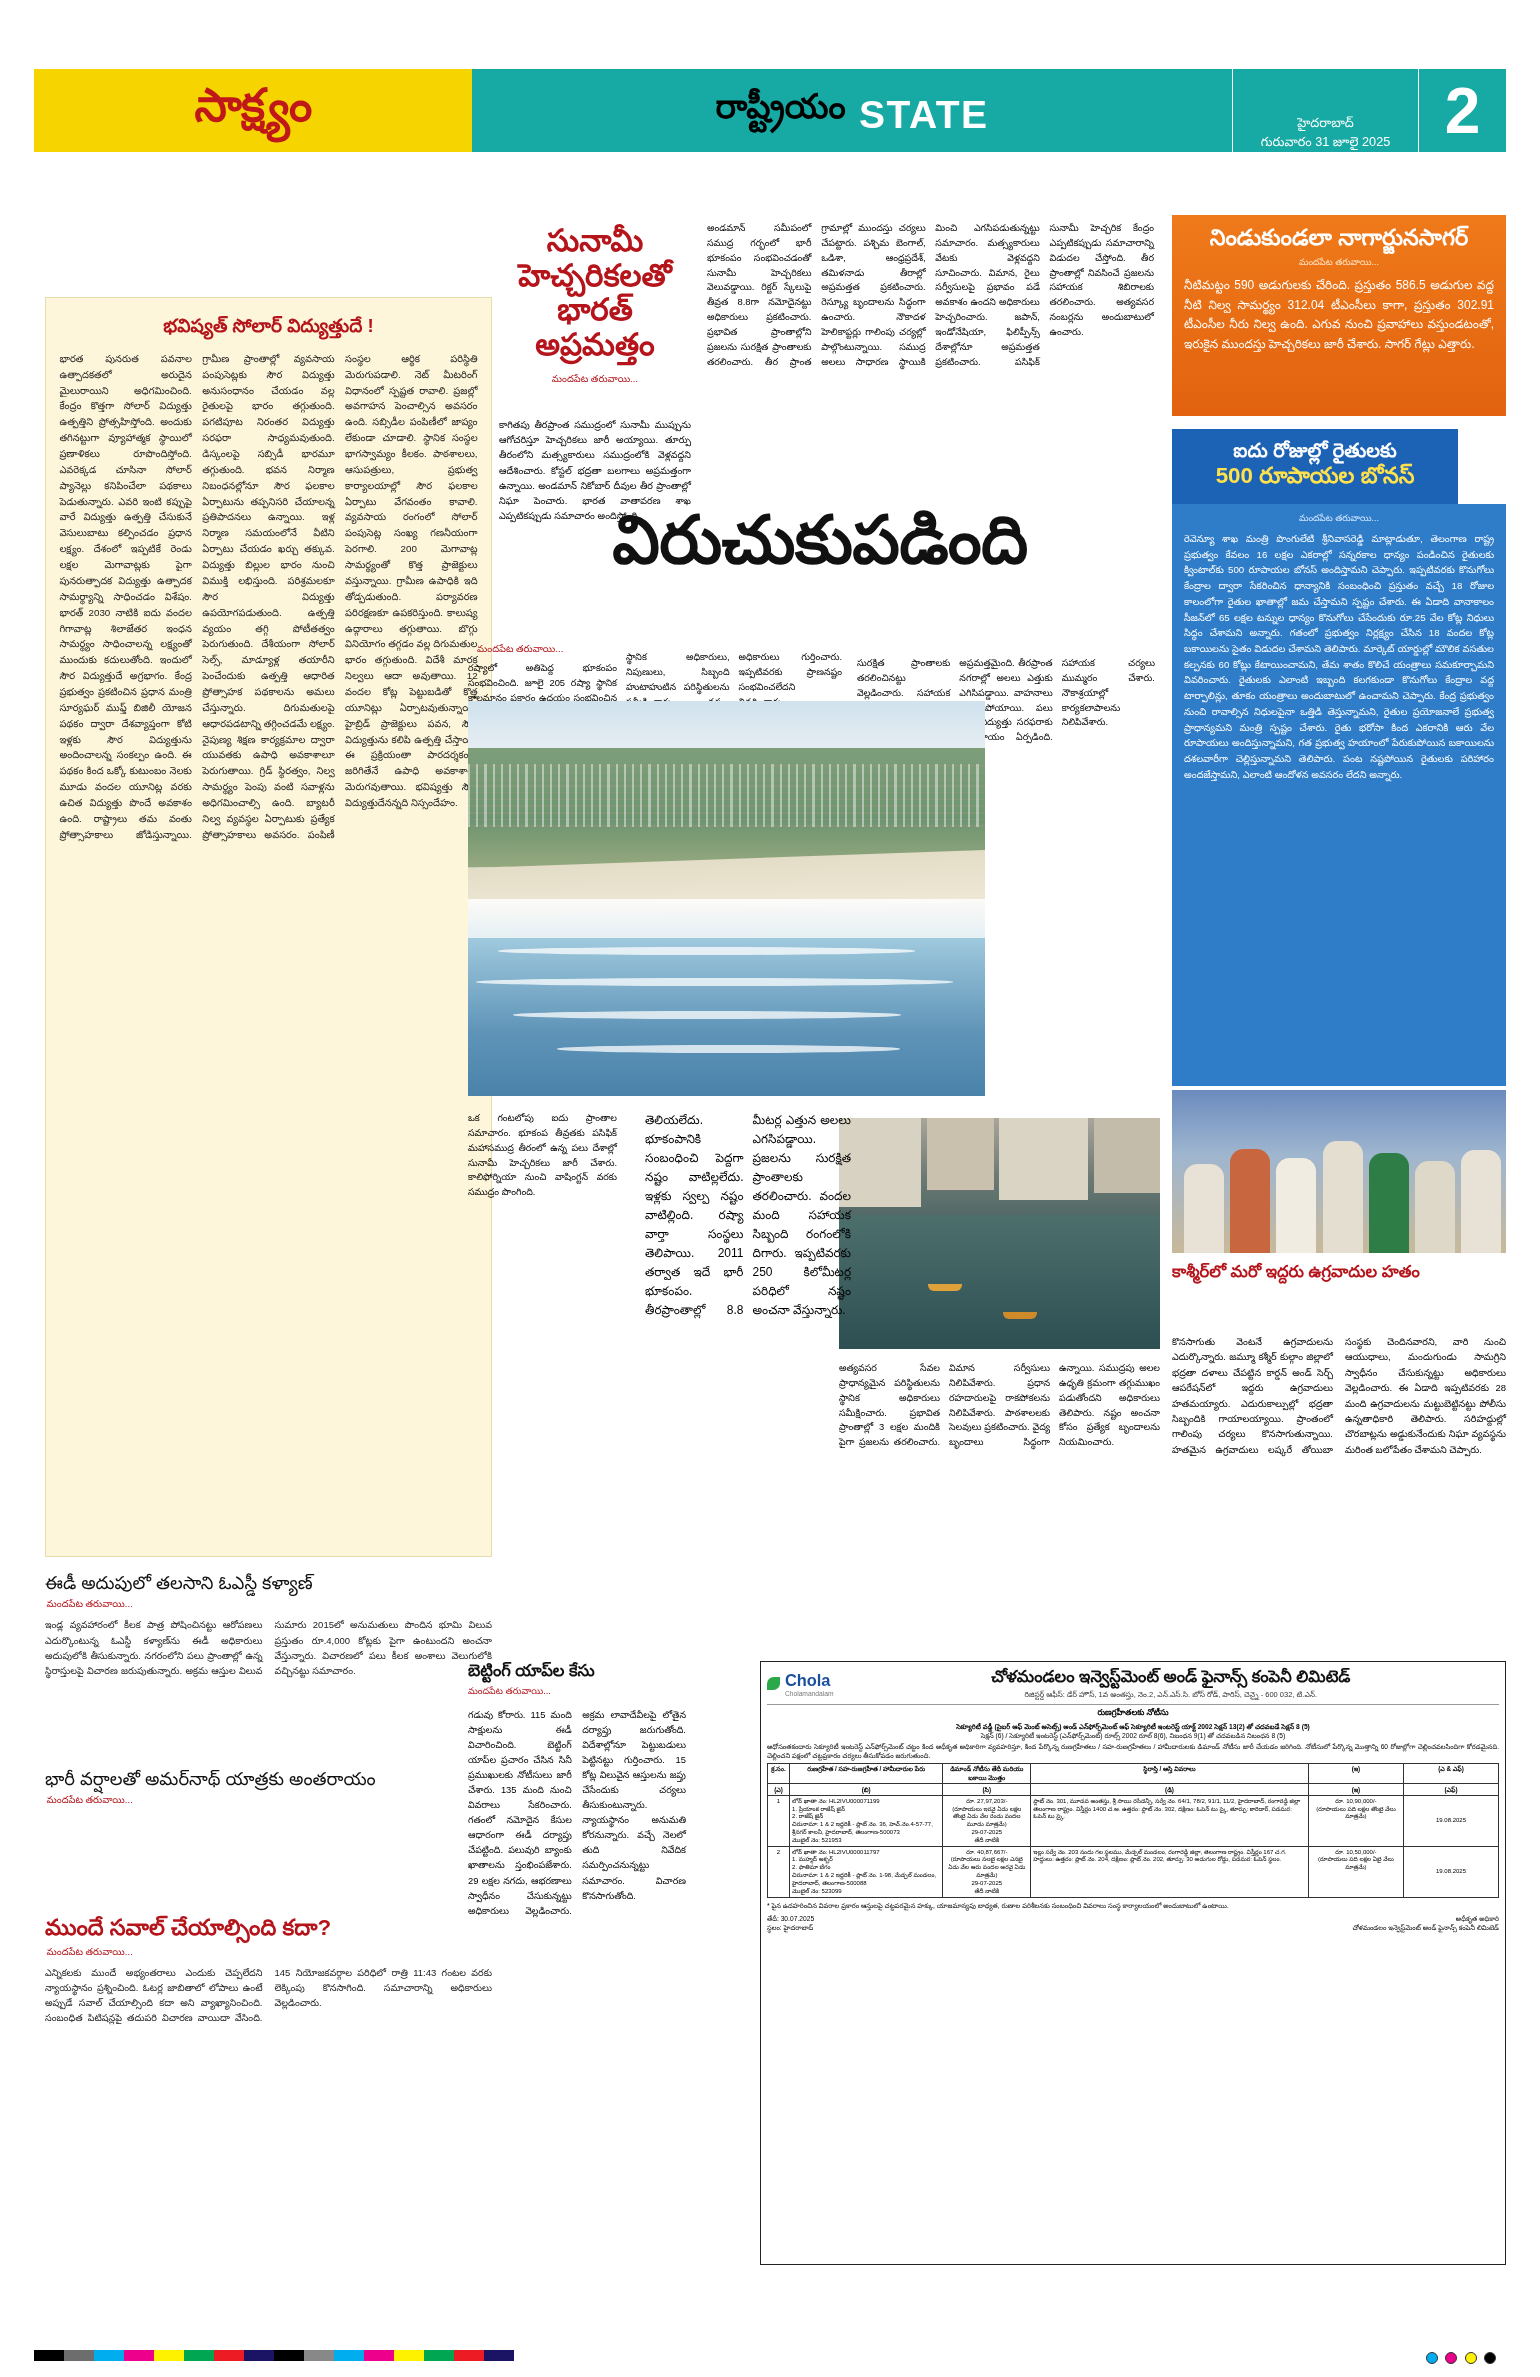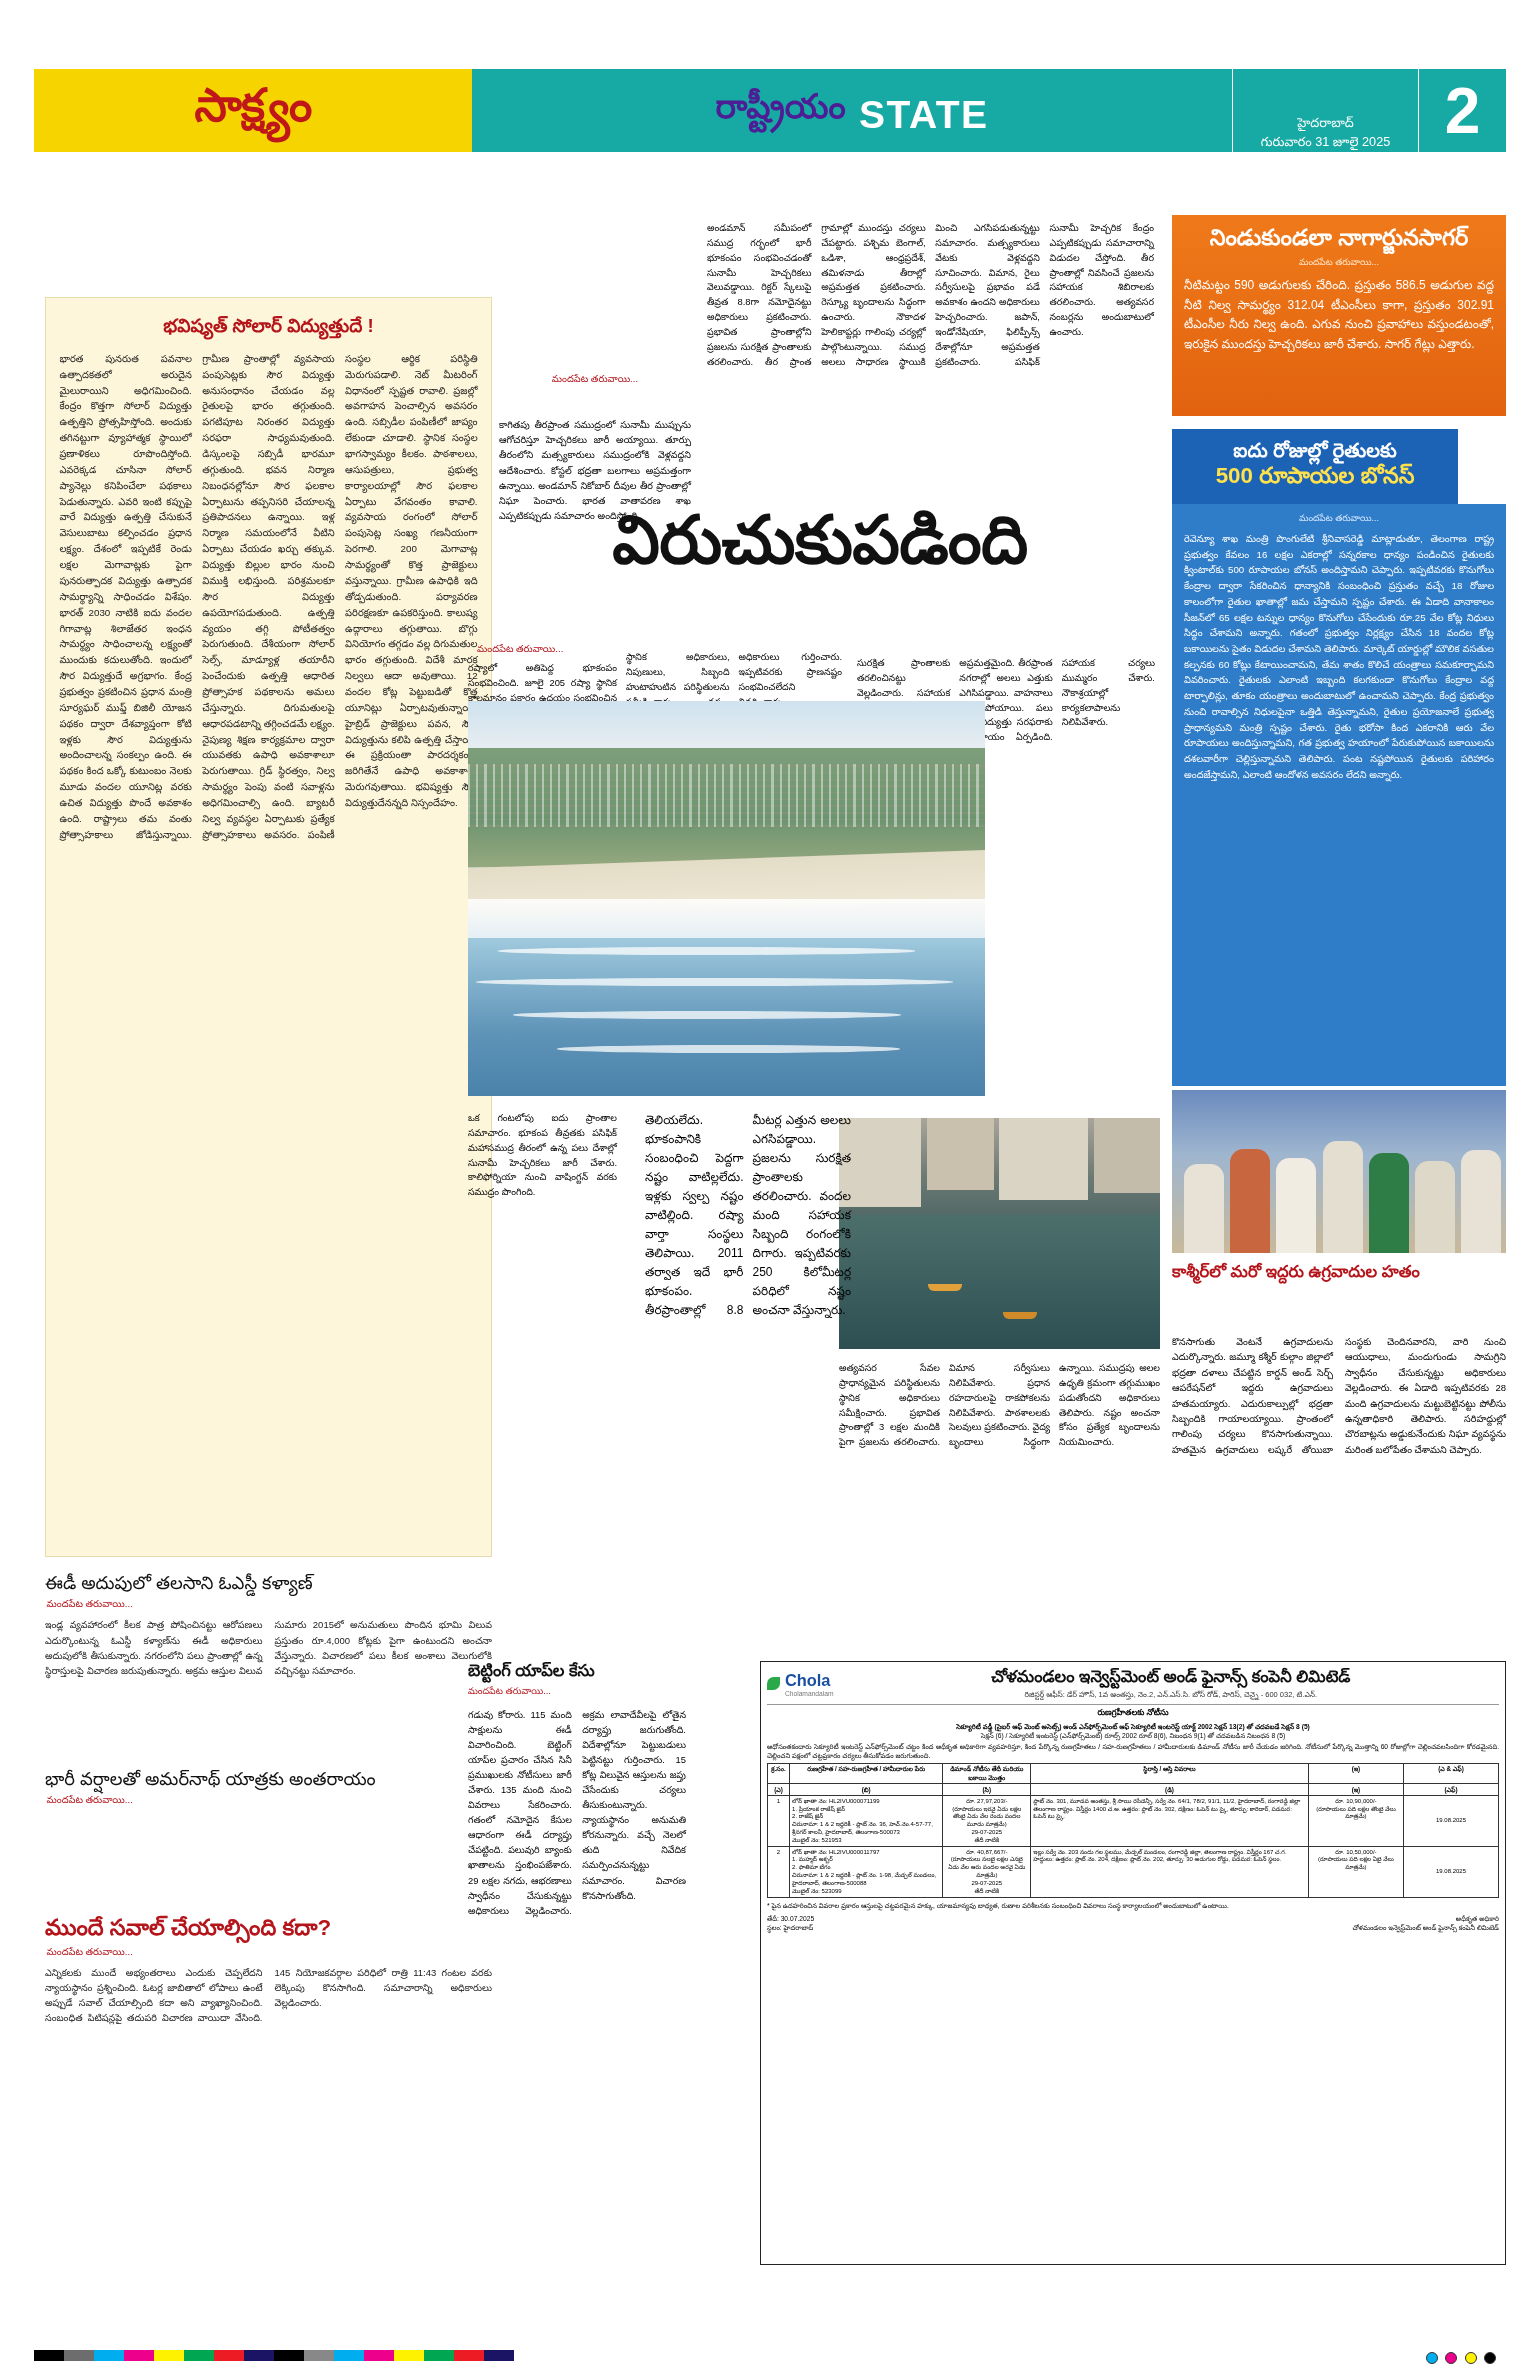--- a/index.html
+++ b/index.html
@@ -24,21 +24,21 @@
   .mast-logo {
     width:438px; background:#f5d400; display:flex; align-items:center; justify-content:center;
   }
   .mast-logo span {
     font-family:"Liberation Sans", sans-serif;
     font-weight:bold; font-size:46px; color:#c01718; letter-spacing:-0.7px;
   }
   .mast-center {
     flex:1; background:#17a9a3; display:flex; align-items:center; justify-content:center; gap:13.4px;
   }
-  .mast-center .t1 { color:#4c1d95; font-size:34px; font-weight:bold; }
+  .mast-center .t1 { color:#000000; font-size:34px; font-weight:bold; }
   .mast-center .t2 { color:#ffffff; font-size:39px; font-weight:bold; letter-spacing:1.5px;margin-top:8px;}
   .mast-date {
     width:186px; background:#17a9a3; color:#fff; display:flex; flex-direction:column;
     align-items:center; justify-content:flex-end; border-left:1.5px solid #fff; font-size:12.7px; line-height:1.5;
   }
   .mast-page {
     width:88px; background:#17a9a3; color:#fff; display:flex; align-items:center; justify-content:center;
     font-size:64px; font-weight:bold; border-left:1.5px solid #fff;
   }
   
@@ -248,20 +248,21 @@
     <div class="lh-title">భారీ వర్షాలతో అమర్‌నాథ్ యాత్రకు అంతరాయం</div>
     <div class="lh-sub">మందపేట తరువాయి...</div>
   </div>
 
   <div class="lh" style="top:1915px;">
     <div class="lh-title-red">ముందే సవాల్ చేయాల్సింది కదా?</div>
     <div class="lh-sub">మందపేట తరువాయి...</div>
     <div class="lh-body two-col" style="height:350px;">ఎన్నికలకు ముందే అభ్యంతరాలు ఎందుకు చెప్పలేదని న్యాయస్థానం ప్రశ్నించింది. ఓటర్ల జాబితాలో లోపాలు ఉంటే అప్పుడే సవాల్ చేయాల్సింది కదా అని వ్యాఖ్యానించింది. సంబంధిత పిటిషన్లపై తదుపరి విచారణ వాయిదా వేసింది. 145 నియోజకవర్గాల పరిధిలో రాత్రి 11:43 గంటల వరకు లెక్కింపు కొనసాగింది. సమాచారాన్ని అధికారులు వెల్లడించారు.</div>
   </div>
 
+  <div class="ctr-head">సునామీ హెచ్చరికలతో భారత్ అప్రమత్తం</div>
   <div class="ctr-head-sub" style="position:absolute;left:499px;top:368px;width:192px;">మందపేట తరువాయి...</div>
   <div class="ctr-intro">కాగితపు తీరప్రాంత సముద్రంలో సునామీ ముప్పును ఆగోచరిస్తూ హెచ్చరికలు జారీ అయ్యాయి. తూర్పు తీరంలోని మత్స్యకారులు సముద్రంలోకి వెళ్లవద్దని ఆదేశించారు. కోస్టల్ భద్రతా బలగాలు అప్రమత్తంగా ఉన్నాయి. అండమాన్ నికోబార్ దీవుల తీర ప్రాంతాల్లో నిఘా పెంచారు. భారత వాతావరణ శాఖ ఎప్పటికప్పుడు సమాచారం అందిస్తోంది.</div>
   <div class="top-cols">అండమాన్ సమీపంలో సముద్ర గర్భంలో భారీ భూకంపం సంభవించడంతో సునామీ హెచ్చరికలు వెలువడ్డాయి. రిక్టర్ స్కేలుపై తీవ్రత 8.8గా నమోదైనట్టు అధికారులు ప్రకటించారు. ప్రభావిత ప్రాంతాల్లోని ప్రజలను సురక్షిత ప్రాంతాలకు తరలించారు. తీర ప్రాంత గ్రామాల్లో ముందస్తు చర్యలు చేపట్టారు. పశ్చిమ బెంగాల్, ఒడిశా, ఆంధ్రప్రదేశ్, తమిళనాడు తీరాల్లో అప్రమత్తత ప్రకటించారు. రెస్క్యూ బృందాలను సిద్ధంగా ఉంచారు. నౌకాదళ హెలికాప్టర్లు గాలింపు చర్యల్లో పాల్గొంటున్నాయి. సముద్ర అలలు సాధారణ స్థాయికి మించి ఎగసిపడుతున్నట్టు సమాచారం. మత్స్యకారులు వేటకు వెళ్లవద్దని సూచించారు. విమాన, రైలు సర్వీసులపై ప్రభావం పడే అవకాశం ఉందని అధికారులు హెచ్చరించారు. జపాన్, ఇండోనేషియా, ఫిలిప్పీన్స్ దేశాల్లోనూ అప్రమత్తత ప్రకటించారు. పసిఫిక్ సునామీ హెచ్చరిక కేంద్రం ఎప్పటికప్పుడు సమాచారాన్ని విడుదల చేస్తోంది. తీర ప్రాంతాల్లో నివసించే ప్రజలను సహాయక శిబిరాలకు తరలించారు. అత్యవసర నంబర్లను అందుబాటులో ఉంచారు.</div>
 
   <div class="big-head">విరుచుకుపడింది</div>
   <div class="big-head-sub">మందపేట తరువాయి...</div>
 
   <div class="mid-left-text">రష్యాలో అతిపెద్ద భూకంపం సంభవించింది. జూలై 205 రష్యా స్థానిక కాలమానం ప్రకారం ఉదయం సంభవించిన ఈ భూకంపం తీవ్రత రిక్టర్ స్కేలుపై 8.8గా నమోదైంది.</div>
   <div class="mid-mid-text">స్థానిక అధికారులు, నిపుణులు, సిబ్బంది హుటాహుటిన పరిస్థితులను సమీక్షించారు. నష్టం-అధికారులు గుర్తించారు. ఇప్పటివరకు ప్రాణనష్టం సంభవించలేదని వివరించారు.</div>
   <div class="mid-right-text">సురక్షిత ప్రాంతాలకు తరలించినట్టు వెల్లడించారు. సహాయక చర్యలు నిరంతరాయంగా కొనసాగుతున్నాయి. రాష్ట్ర పరిపాలనా యంత్రాంగం అప్రమత్తమైంది. తీరప్రాంత నగరాల్లో అలలు ఎత్తుకు ఎగిసిపడ్డాయి. వాహనాలు కొట్టుకుపోయాయి. పలు చోట్ల విద్యుత్తు సరఫరాకు అంతరాయం ఏర్పడింది. సహాయక చర్యలు ముమ్మరం చేశారు. నౌకాశ్రయాల్లో కార్యకలాపాలను నిలిపివేశారు.</div>

